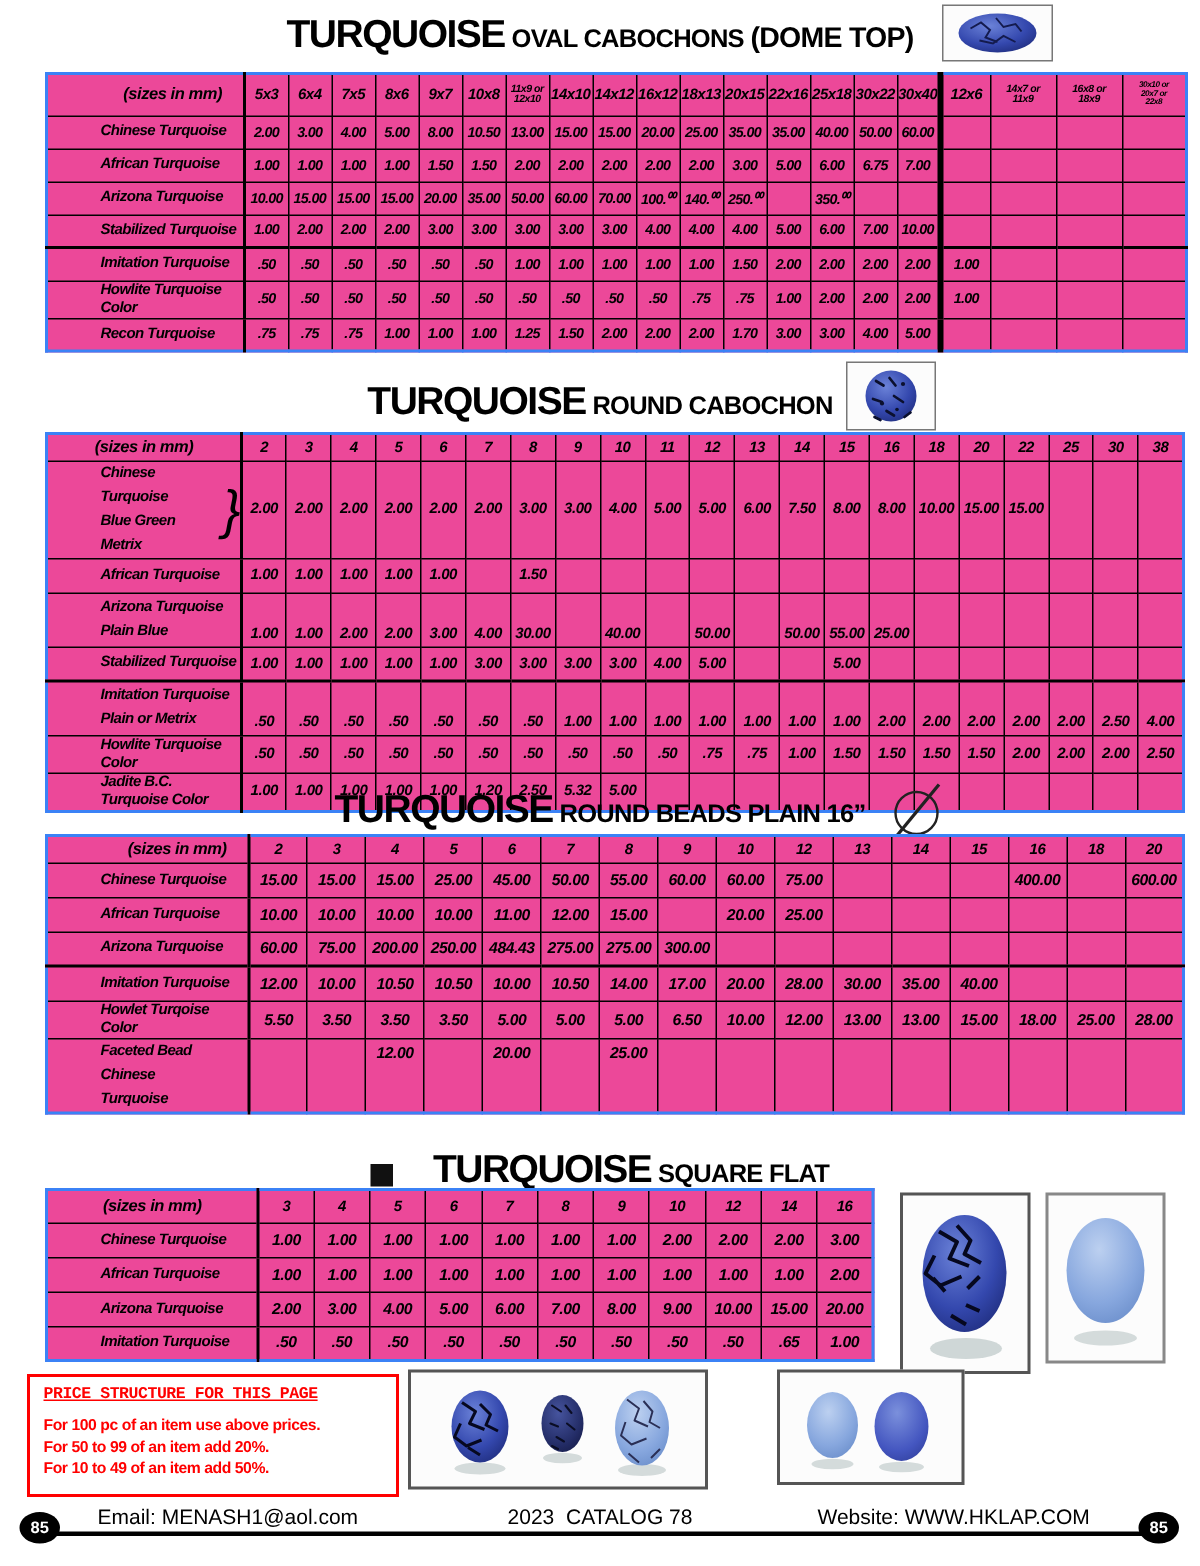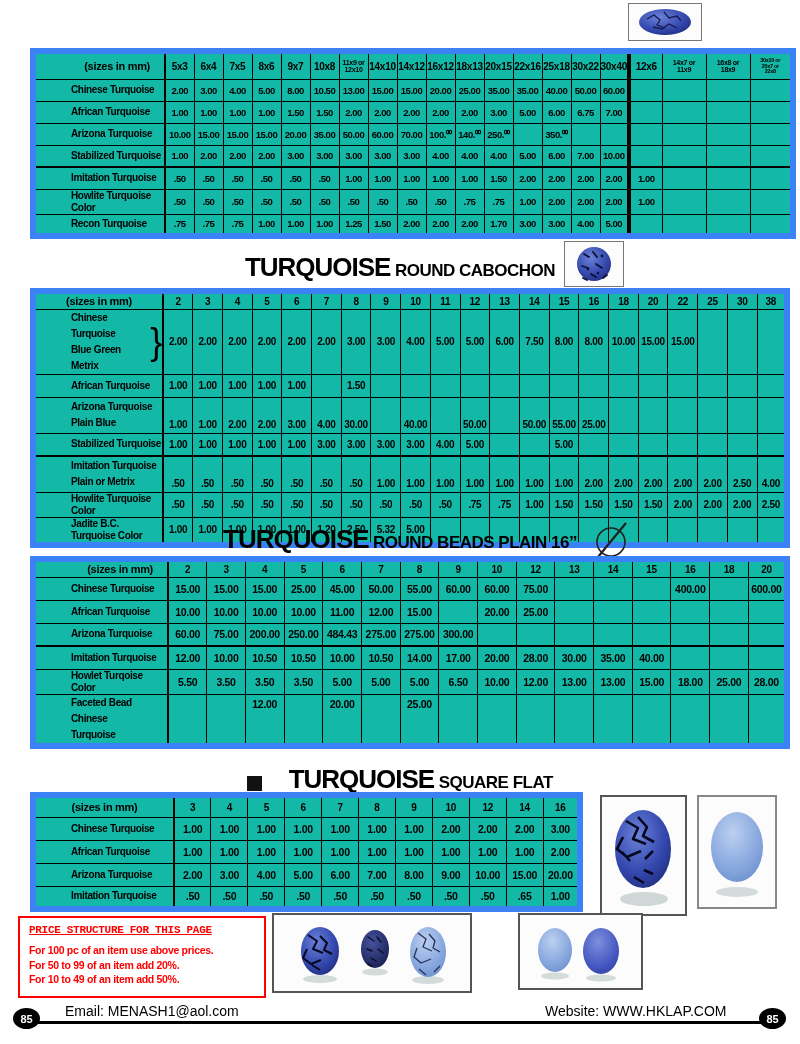--- a/index.html
+++ b/index.html
@@ -8,22 +8,22 @@
   
   .s-title{position:absolute;left:0;width:800px;text-align:center;white-space:nowrap;}
   .t-main{font-size:26px;font-weight:700;letter-spacing:-1px;}
   .t-sub{font-size:17px;font-weight:700;letter-spacing:-0.5px;}
   .t-tail{font-size:19px;font-weight:700;letter-spacing:-0.5px;}
   .imgbox{position:absolute;border:1px solid #777;background:#fcfcfc;display:flex;
           align-items:center;justify-content:center;}
   .sq-icon{display:inline-block;width:15px;height:15px;background:#111;margin-right:22px;
            vertical-align:middle;}
   
-  table{border-collapse:collapse;table-layout:fixed;position:absolute;background:#14b8a6;
-        border:6px solid #3b82f6;}
+  table{border-collapse:collapse;table-layout:fixed;position:absolute;background:#ec4899;
+        border:2px solid #3b82f6;font-style:italic;}
   th,td{border:1px solid #000;padding:0;text-align:center;font-weight:700;overflow:hidden;
         vertical-align:middle;}
   thead th{font-size:10px;letter-spacing:-0.3px;}
   thead th.lbl{font-size:11px;}
   td{font-size:10px;letter-spacing:-0.3px;}
   th.h2{font-size:7px;line-height:7px;}
   th.h3{font-size:5.5px;line-height:5.5px;}
   th.rowlbl{text-align:left;padding-left:4px;font-size:10px;letter-spacing:-0.35px;
             border-right:2px solid #000;line-height:12px;}
   thead th.lbl{border-right:2px solid #000;}
@@ -95,20 +95,25 @@
           <stop offset="100%" stop-color="#6488c6"></stop>
       </radialGradient>
       <radialGradient id="g-mid" cx="42%" cy="30%" r="85%">
         <stop offset="0%" stop-color="#7b90dc"></stop>
           <stop offset="65%" stop-color="#4456c0"></stop>
           <stop offset="100%" stop-color="#2e3c96"></stop>
       </radialGradient>
     </defs>
   </svg>
 
+  <div class="s-title" style="top:7px;">
+    <span class="t-main">TURQUOISE</span>
+    <span class="t-sub">OVAL CABOCHONS</span>
+    <span class="t-tail">(DOME TOP)</span>
+  </div>
   <div class="imgbox" id="img1">
     <svg width="64" height="32" viewBox="0 0 64 32">
       <ellipse cx="32" cy="16" rx="26" ry="13" fill="url(#g-dark)"></ellipse>
       <path d="M14 13 l7 -4 6 5 -3 5 8 3 M31 6 l5 6 8 -2 4 5 M20 21 l9 2 7 -5 8 4" fill="none" stroke="#141b4e" stroke-width="1.3"></path>
     </svg>
   </div>
 
   <table id="t0" class="lbl-right">
       <colgroup>
         <col style="width: 132px;">
@@ -961,18 +966,19 @@
   <div class="imgbox" id="boxD">
     <svg width="116" height="68" viewBox="0 0 116 68">
       <ellipse cx="32" cy="58" rx="14" ry="3.5" fill="#9aa" opacity="0.4"></ellipse>
       <ellipse cx="78" cy="60" rx="15" ry="3.5" fill="#9aa" opacity="0.4"></ellipse>
       <ellipse cx="32" cy="32" rx="17" ry="22" fill="url(#g-light)"></ellipse>
       <ellipse cx="78" cy="33" rx="18" ry="23" fill="url(#g-mid)"></ellipse>
     </svg>
   </div>
 
   <div class="f-abs" id="f-email">Email: MENASH1@aol.com</div>
+  <div class="f-abs" id="f-catalog">2023  CATALOG 78</div>
   <div class="f-abs" id="f-website">Website: WWW.HKLAP.COM</div>
   <div id="f-line"></div>
   <div class="badge" id="badgeL">85</div>
   <div class="badge" id="badgeR">85</div>
 
 </div>
 
 </body></html>

